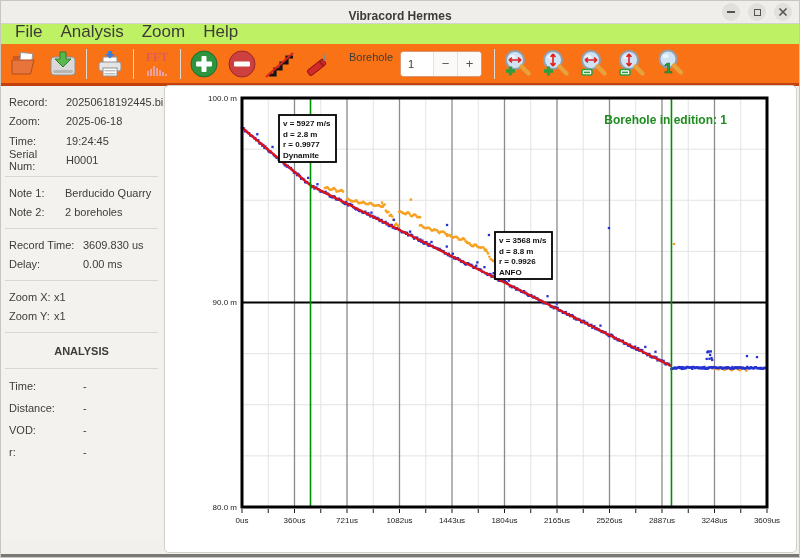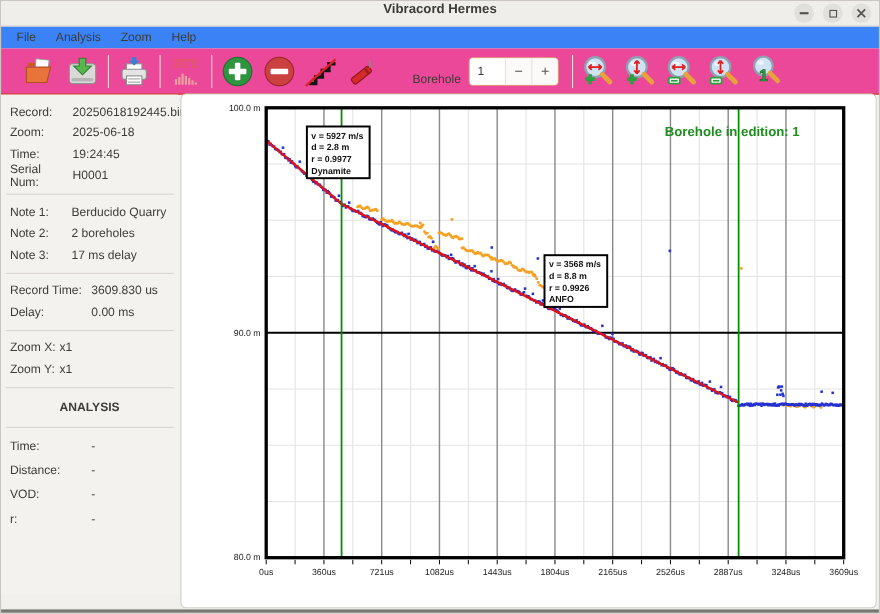--- a/index.html
+++ b/index.html
@@ -1,33 +1,33 @@
 <!DOCTYPE html>
 <html><head>
 <meta charset="utf-8">
 <style>
   *{margin:0;padding:0;box-sizing:border-box}
   html,body{width:800px;height:558px;overflow:hidden}
   body{font-family:"Liberation Sans",sans-serif;background:#e8e6e3;color:#3d3c38}
   .window{position:relative;width:800px;height:558px;background:#f2f0ed;border:1px solid #c9c5c0}
   
-  .titlebar{height:23px;background:#f0eeeb;border-bottom:1px solid #d5d1cc;display:flex;align-items:flex-start;justify-content:center;position:relative}
+  .titlebar{height:23px;background:#f0eeeb;border-bottom:1px solid #d5d1cc;display:flex;align-items:flex-end;justify-content:center;position:relative}
   .title{font-size:12px;font-weight:bold;color:#3c3b37}
   .win-controls{position:absolute;right:7px;top:2px;display:flex;gap:8px}
   .wbtn{width:18px;height:18px;border-radius:50%;background:#e2e0dc;display:flex;align-items:center;justify-content:center}
   .glyph-min{width:8px;height:2px;background:#55544f}
   .glyph-max{width:7px;height:7px;border:1.5px solid #55544f}
   
-  .menubar{height:20px;background:#3b82f6;display:flex;align-items:center;padding-left:5px;font-size:11px}
+  .menubar{height:20px;background:#bef264;display:flex;align-items:flex-end;padding-left:5px;font-size:17px}
   .menu-item{padding:2px 9px;border-radius:3px}
   
-  .toolbar{height:42px;background:#ec4899;border-bottom:1px solid #c2410c;display:flex;align-items:center;padding:0 17px}
+  .toolbar{height:42px;background:#f97316;border-bottom:3px solid #c2410c;display:flex;align-items:center;padding:0 5px}
   .tbtn{width:38px;height:36px;display:flex;align-items:center;justify-content:center;border-radius:4px}
   .tsep{width:1px;height:30px;background:#ddd9d4;margin:0 4px}
-  .borehole{display:flex;align-items:flex-end;gap:7px;font-size:11px;margin:0 8px 0 26px}
+  .borehole{display:flex;align-items:flex-start;gap:7px;font-size:11px;margin:0 8px 0 12px}
   .spin{display:flex;height:26px;border:1px solid #dd9673;border-radius:4px;overflow:hidden;background:#fff}
   .spin-val{width:32px;display:flex;align-items:center;padding-left:7px;font-size:11px;background:#fff}
   .spin-btn{width:24px;display:flex;align-items:center;justify-content:center;border-left:1px solid #e6e2dd;background:#fbfaf8;font-size:13px;color:#55544f}
   
   .sidebar{position:absolute;left:0;top:85px;width:161px;bottom:16px;background:#f4f2ef;font-size:11px;padding-top:6px}
   .srow{display:flex;align-items:center;height:19.5px;padding-left:8px}
   .sl57{width:57px;flex:none}.sl40{width:56px;flex:none}.sl74{width:74px;flex:none}.sl45{width:45px;flex:none}
   .ssep{height:1px;background:#d9d5d0;margin:6px 4px}
   .sval{white-space:nowrap}
   .analysis-title{text-align:center;font-weight:bold;padding:6px 0 5px}
@@ -213,24 +213,20 @@
     </div>
     <div class="ssep"></div>
     <div>
       <div class="srow">
           <span class="sl40">Note 1:</span>
           <span class="sval">Berducido Quarry</span>
         </div>
       <div class="srow">
           <span class="sl40">Note 2:</span>
           <span class="sval">2 boreholes</span>
-        </div>
-      <div class="srow">
-          <span class="sl40">Note 3:</span>
-          <span class="sval">17 ms delay</span>
         </div>
     </div>
     <div class="ssep"></div>
     <div>
       <div class="srow">
           <span class="sl74">Record Time:</span>
           <span class="sval">3609.830 us</span>
         </div>
       <div class="srow">
           <span class="sl74">Delay:</span>

